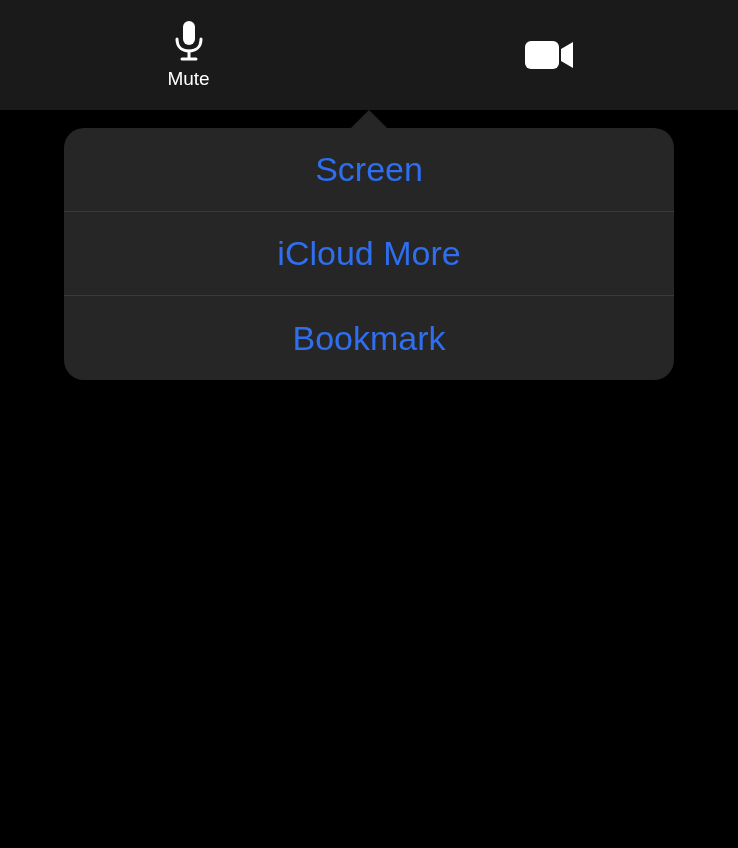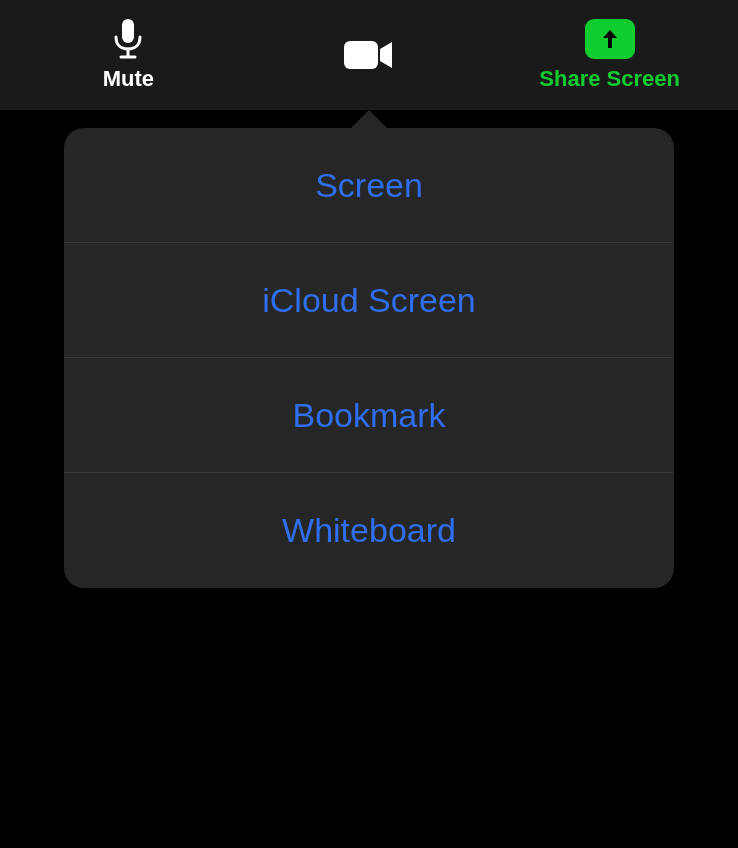--- a/index.html
+++ b/index.html
@@ -33,23 +33,23 @@
       cursor: pointer;
       flex: 1;
     }
     .toolbar-icon-wrap {
       height: 42px;
       display: flex;
       align-items: center;
       justify-content: center;
     }
     .toolbar-label {
-      font-size: 22px;
+      font-size: 19px;
       color: #ffffff;
-      font-weight: 700;
+      font-weight: 400;
       white-space: nowrap;
     }
     .toolbar-item.active .toolbar-label {
       color: #0fcc2f;
     }
     .share-badge {
       width: 50px;
       height: 40px;
       background: #0fcc2f;
       border-radius: 9px;
@@ -71,21 +71,21 @@
       border-right: 18px solid transparent;
       border-bottom: 18px solid #262626;
       margin: 0 auto;
     }
     .popover {
       background: #262626;
       border-radius: 20px;
       overflow: hidden;
     }
     .menu-item {
-      height: 115px;
+      height: 84px;
       display: flex;
       align-items: center;
       justify-content: center;
       border-bottom: 1px solid #3a3a3a;
       cursor: pointer;
     }
     .menu-item:last-child {
       border-bottom: none;
     }
     .menu-item-label {
@@ -114,44 +114,31 @@
 
   <div class="toolbar-item">
     <div class="toolbar-icon-wrap">
       <svg width="50" height="32" viewBox="0 0 50 32">
         <rect x="0" y="2" width="34" height="28" rx="6" fill="#ffffff"></rect>
         <path d="M36 10 L48 3 L48 29 L36 22 Z" fill="#ffffff"></path>
       </svg>
     </div>
   </div>
 
-  <div class="toolbar-item active">
-    <div class="toolbar-icon-wrap">
-      <div class="share-badge">
-        <svg width="24" height="24" viewBox="0 0 24 24">
-          <path d="M12 3 L5 11 L10 11 L10 21 L14 21 L14 11 L19 11 Z" fill="#000000"></path>
-        </svg>
-      </div>
-    </div>
-    <span class="toolbar-label">Share Screen</span>
-  </div>
 
 
 
 </div>
 
 <div class="popover-wrap">
   <div class="popover-arrow"></div>
   <div class="popover">
     <div class="menu-item">
       <span class="menu-item-label">Screen</span>
     </div>
     <div class="menu-item">
-      <span class="menu-item-label">iCloud Screen</span>
+      <span class="menu-item-label">iCloud More</span>
     </div>
     <div class="menu-item">
       <span class="menu-item-label">Bookmark</span>
-    </div>
-    <div class="menu-item">
-      <span class="menu-item-label">Whiteboard</span>
     </div>
   </div>
 </div>
 
 </body></html>

